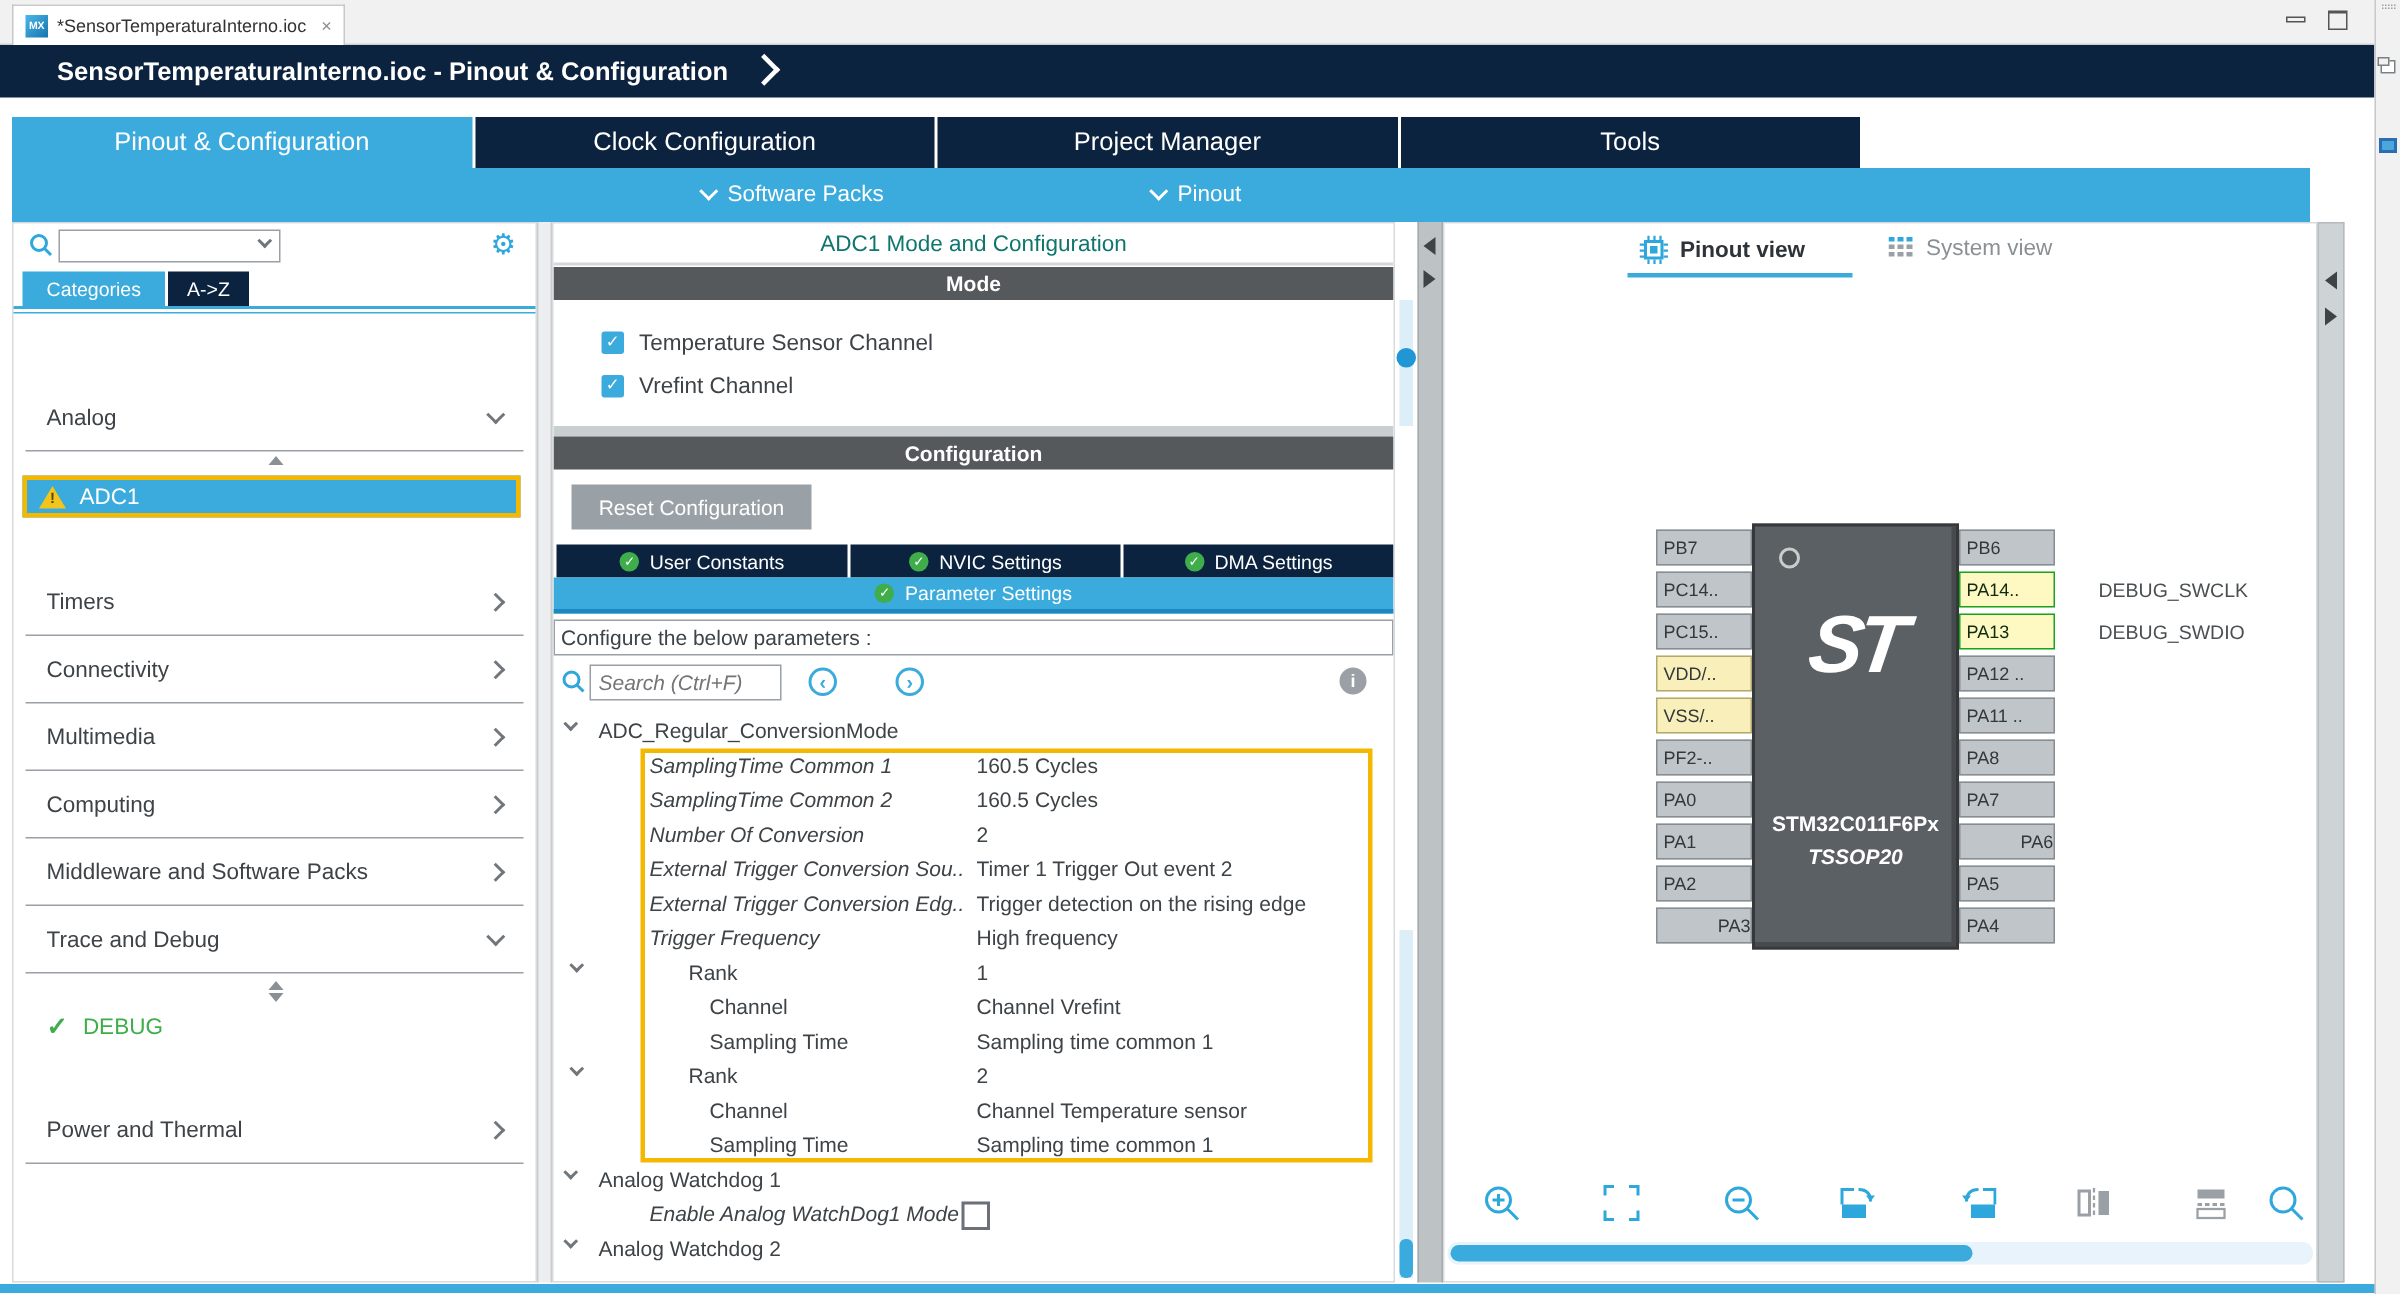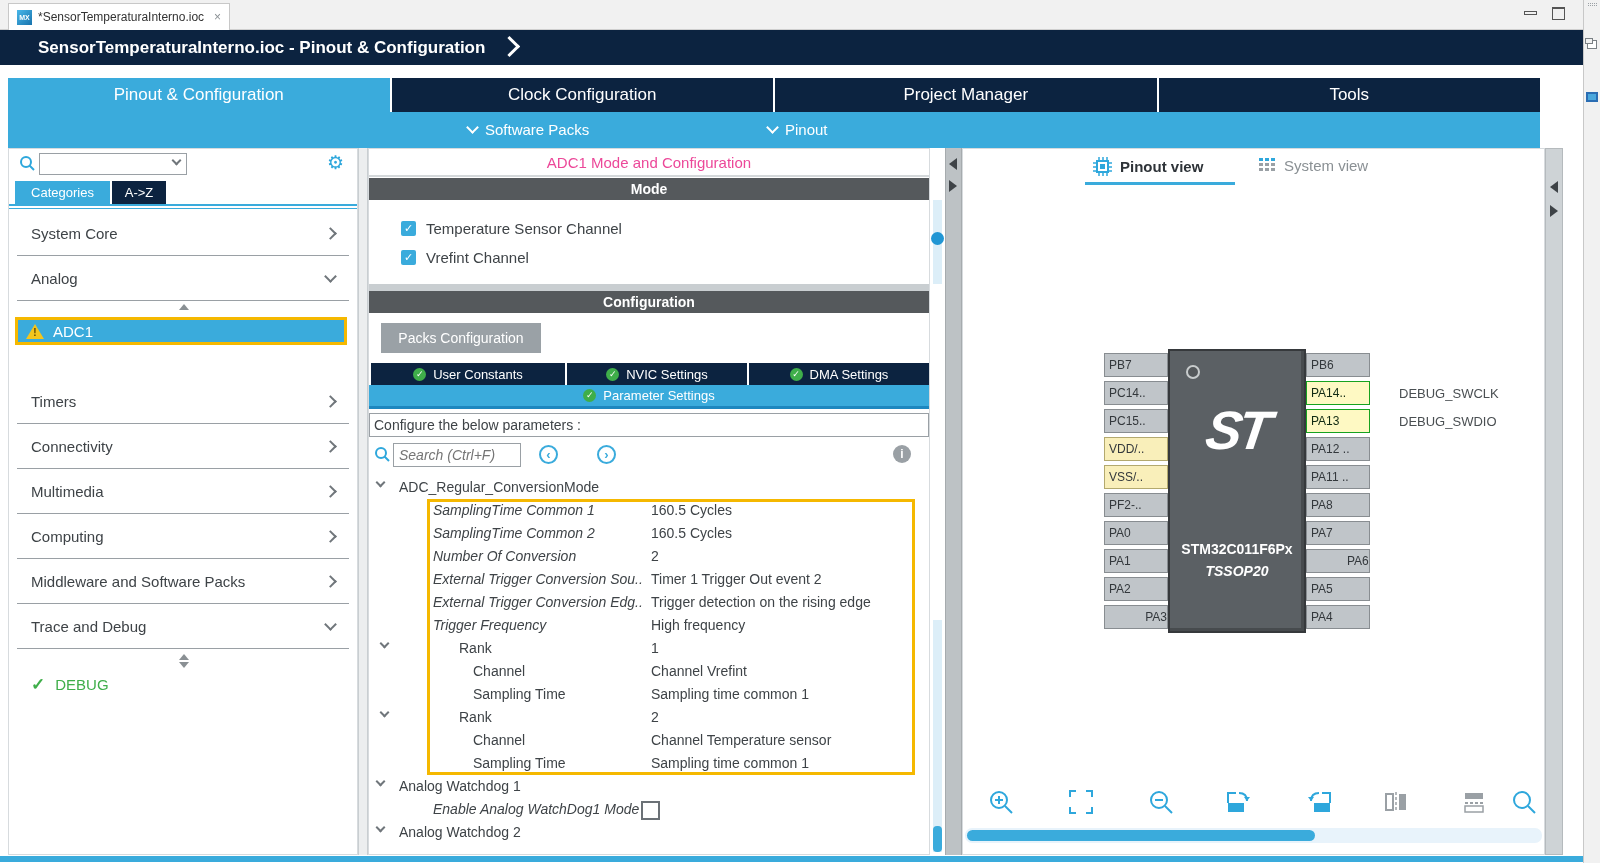--- a/index.html
+++ b/index.html
@@ -18,21 +18,21 @@
   .win-min{left:1524px;top:11px;width:13px;height:4px;border:1px solid #555;}
   .win-max{left:1552px;top:7px;width:13px;height:13px;border:1px solid #555;border-top:2px solid #555;}
 
   
   .crumb{left:0;top:30px;width:1583px;height:35px;background:#0c2340;display:flex;align-items:center;}
   .crumb-t{margin-left:38px;color:#fff;font-size:17px;font-weight:bold;}
   .crumb-chev{left:502px;top:39px;width:15px;height:15px;border-top:3px solid #fff;border-right:3px solid #fff;
               transform:rotate(45deg);}
 
   
-  .maintabs{left:8px;top:78px;width:1532px;height:34px;display:flex;gap:2px;}
+  .maintabs{left:8px;top:78px;width:1232px;height:34px;display:flex;gap:2px;}
   .mtab{flex:1;background:#0c2340;color:#fff;font-size:17px;display:flex;align-items:center;justify-content:center;cursor:pointer;}
   .mtab.active{background:#3aabdc;}
   .subbar{left:8px;top:112px;width:1532px;height:36px;background:#3aabdc;}
   .subitem{position:absolute;top:9px;display:flex;align-items:center;gap:8px;color:#fff;font-size:15px;cursor:pointer;}
   .chv{width:9px;height:9px;border-right:2px solid;border-bottom:2px solid;display:inline-block;box-sizing:border-box;}
   .chv.down{transform:rotate(45deg);margin-top:-4px;}
   .chv.right{transform:rotate(-45deg);}
   .chv.s{width:7px;height:7px;}
   .chv.white{color:#fff;}
   .chv.gray{color:#70767b;}
@@ -65,21 +65,21 @@
         align-items:center;gap:9px;padding:0 8px;color:#fff;font-size:15px;cursor:pointer;}
   .warnwrap{position:relative;width:18px;height:15px;}
   .warnwrap .tri{position:absolute;left:0;top:0;width:0;height:0;border-left:9px solid transparent;
                  border-right:9px solid transparent;border-bottom:15px solid #f2c51d;}
   .warnwrap .bang{position:absolute;left:0;right:0;top:3px;text-align:center;font-size:10px;font-weight:bold;color:#5a4500;}
   .debugrow{left:22px;top:525px;display:flex;align-items:center;gap:10px;color:#3fae4a;font-size:15px;cursor:pointer;}
   .debugrow .ck{font-size:17px;font-weight:bold;}
 
   
   .m-title{left:0;top:0;width:560px;height:28px;display:flex;align-items:center;justify-content:center;
-           font-size:15px;color:#ec4899;border-bottom:2px solid #d4d8da;}
+           font-size:15px;color:#0f766e;border-bottom:2px solid #d4d8da;}
   .m-hdr{left:0;width:560px;height:22px;background:#55595c;color:#fff;font-size:14px;font-weight:bold;
          display:flex;align-items:center;justify-content:center;}
   .chkrow{left:32px;height:17px;display:flex;align-items:center;gap:10px;font-size:15px;cursor:pointer;}
   .bluechk{width:15px;height:15px;background:#3aabdc;border-radius:2px;color:#fff;font-size:11px;line-height:15px;
            text-align:center;flex:none;}
   .m-div{left:0;top:135px;width:560px;height:7px;background:#c9ced1;}
   .resetbtn{left:12px;top:174px;width:160px;height:30px;background:#9aa1a6;color:#fff;font-size:14px;border:none;cursor:pointer;}
   .ctab{top:214px;height:22px;background:#0c2340;color:#fff;font-size:13px;display:flex;align-items:center;
         justify-content:center;gap:7px;cursor:pointer;}
   .ctab2{left:0;top:236px;width:560px;height:24px;background:#3aabdc;color:#fff;font-size:13px;display:flex;
@@ -180,24 +180,20 @@
       <input value="" style="">
       <span class="chv down s gray"></span>
     </div>
     <span class="abs gear">⚙</span>
 
     <div class="abs sb-tab" style="left:6px;width:95px;background:#3aabdc;">Categories</div>
     <div class="abs sb-tab" style="left:103px;width:54px;background:#0c2340;">A-&gt;Z</div>
     <div class="abs sb-underline"></div>
     <div class="abs sb-underline2"></div>
 
-    <div class="abs cat" style="top:62px;">
-      <span>System Core</span>
-        <span class="chv right gray"></span>
-    </div>
     <div class="abs cat" style="top:107px;">
       <span>Analog</span>
         <span class="chv down gray"></span>
     </div>
     <div class="abs spin" style="top:155px;">
         <span class="tri-up"></span>
       </div>
     <div class="abs adc1">
       <span class="warnwrap">
         <span class="tri"></span>
@@ -230,38 +226,42 @@
         <span class="chv down gray"></span>
     </div>
     <div class="abs spin" style="top:505px;">
         <span class="tri-up"></span>
         <span class="tri-down"></span>
       </div>
     <div class="abs debugrow">
       <span class="ck">✓</span>
       <span>DEBUG</span>
     </div>
+    <div class="abs cat" style="top:582px;">
+      <span>Power and Thermal</span>
+        <span class="chv right gray"></span>
+    </div>
   </div>
 
   <div class="abs div1"></div>
 
   <div class="abs mpanel">
     <div class="abs m-title">ADC1 Mode and Configuration</div>
     <div class="abs m-hdr" style="top:29px;">Mode</div>
     <div class="abs chkrow" style="top:71px;">
       <span class="bluechk">✓</span>
       <span>Temperature Sensor Channel</span>
     </div>
     <div class="abs chkrow" style="top:100px;">
       <span class="bluechk">✓</span>
       <span>Vrefint Channel</span>
     </div>
     <div class="abs m-div"></div>
     <div class="abs m-hdr" style="top:142px;">Configuration</div>
-    <button class="abs resetbtn">Packs Configuration</button>
+    <button class="abs resetbtn">Reset Configuration</button>
 
     <div class="abs ctab" style="left:2px;width:194px;">
       <span class="gchk">✓</span>
       <span>User Constants</span>
     </div>
     <div class="abs ctab" style="left:198px;width:180px;">
       <span class="gchk">✓</span>
       <span>NVIC Settings</span>
     </div>
     <div class="abs ctab" style="left:380px;width:180px;">

